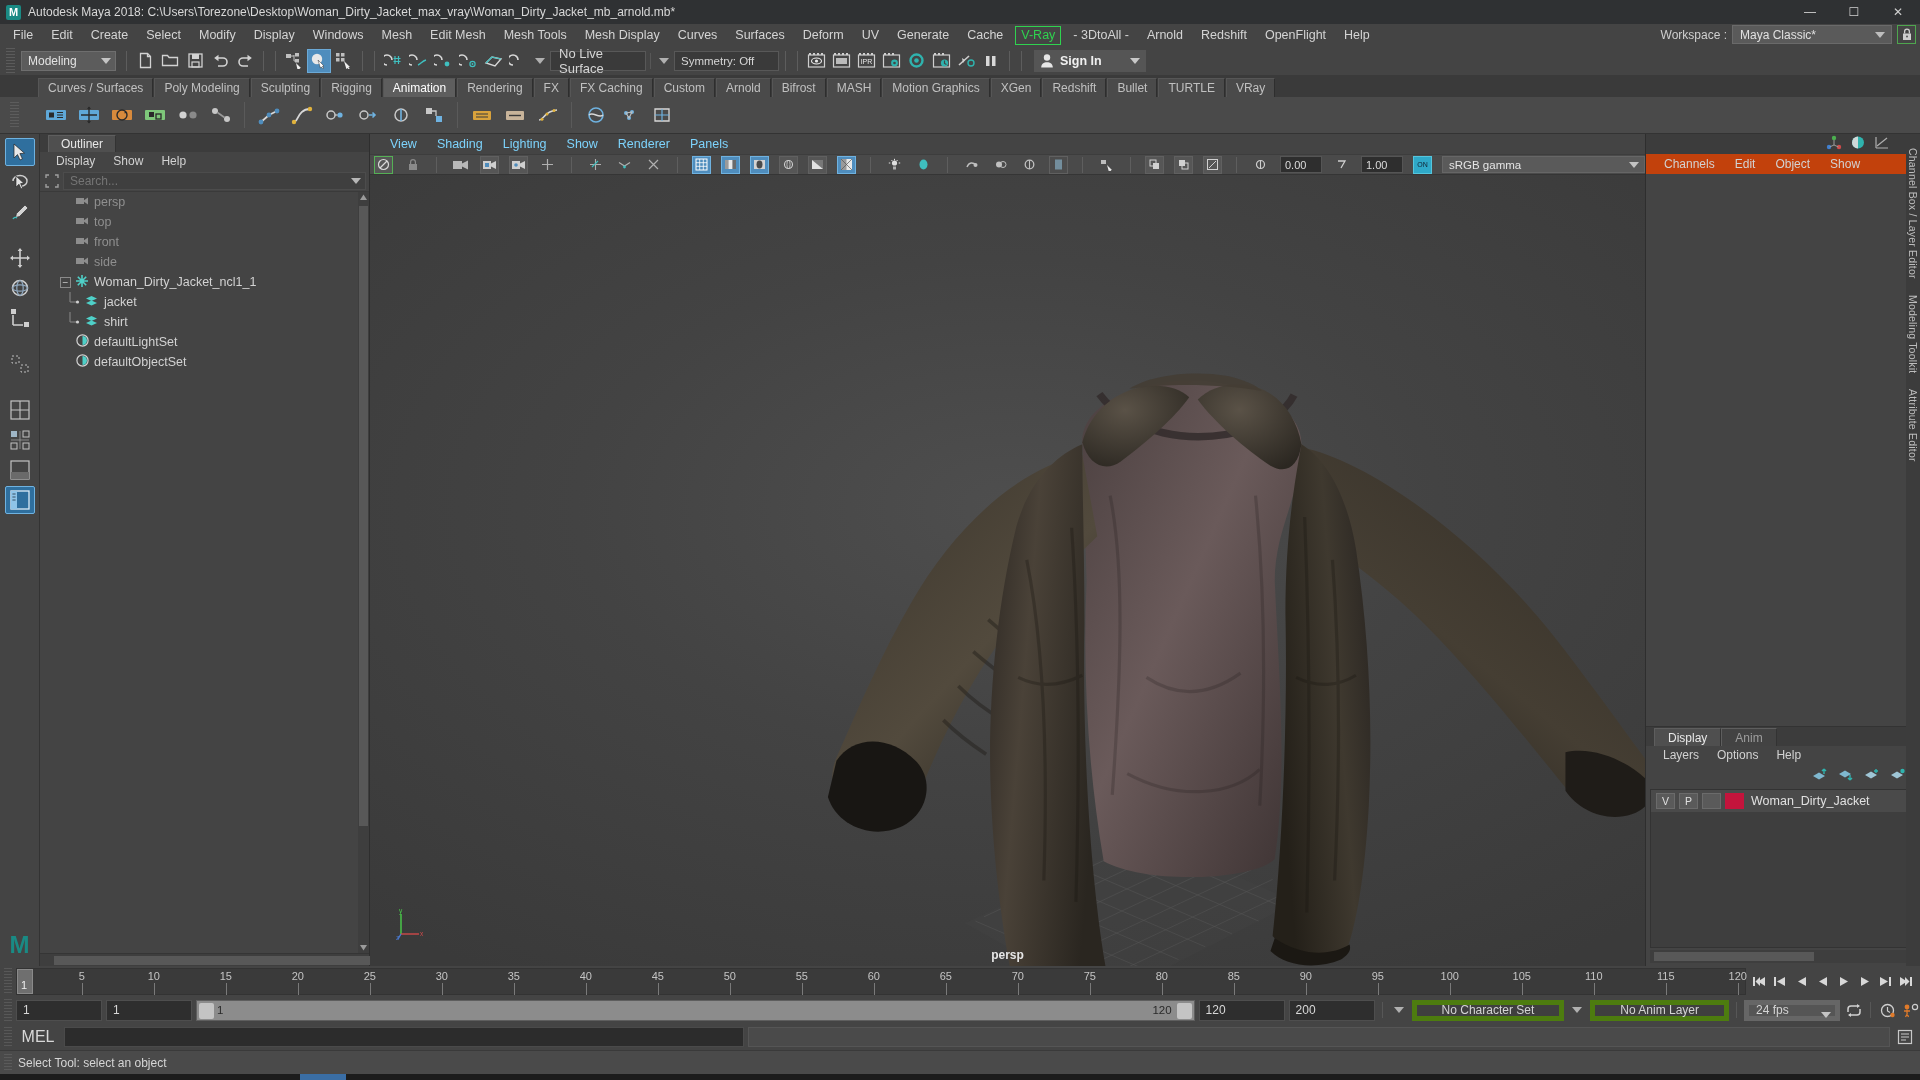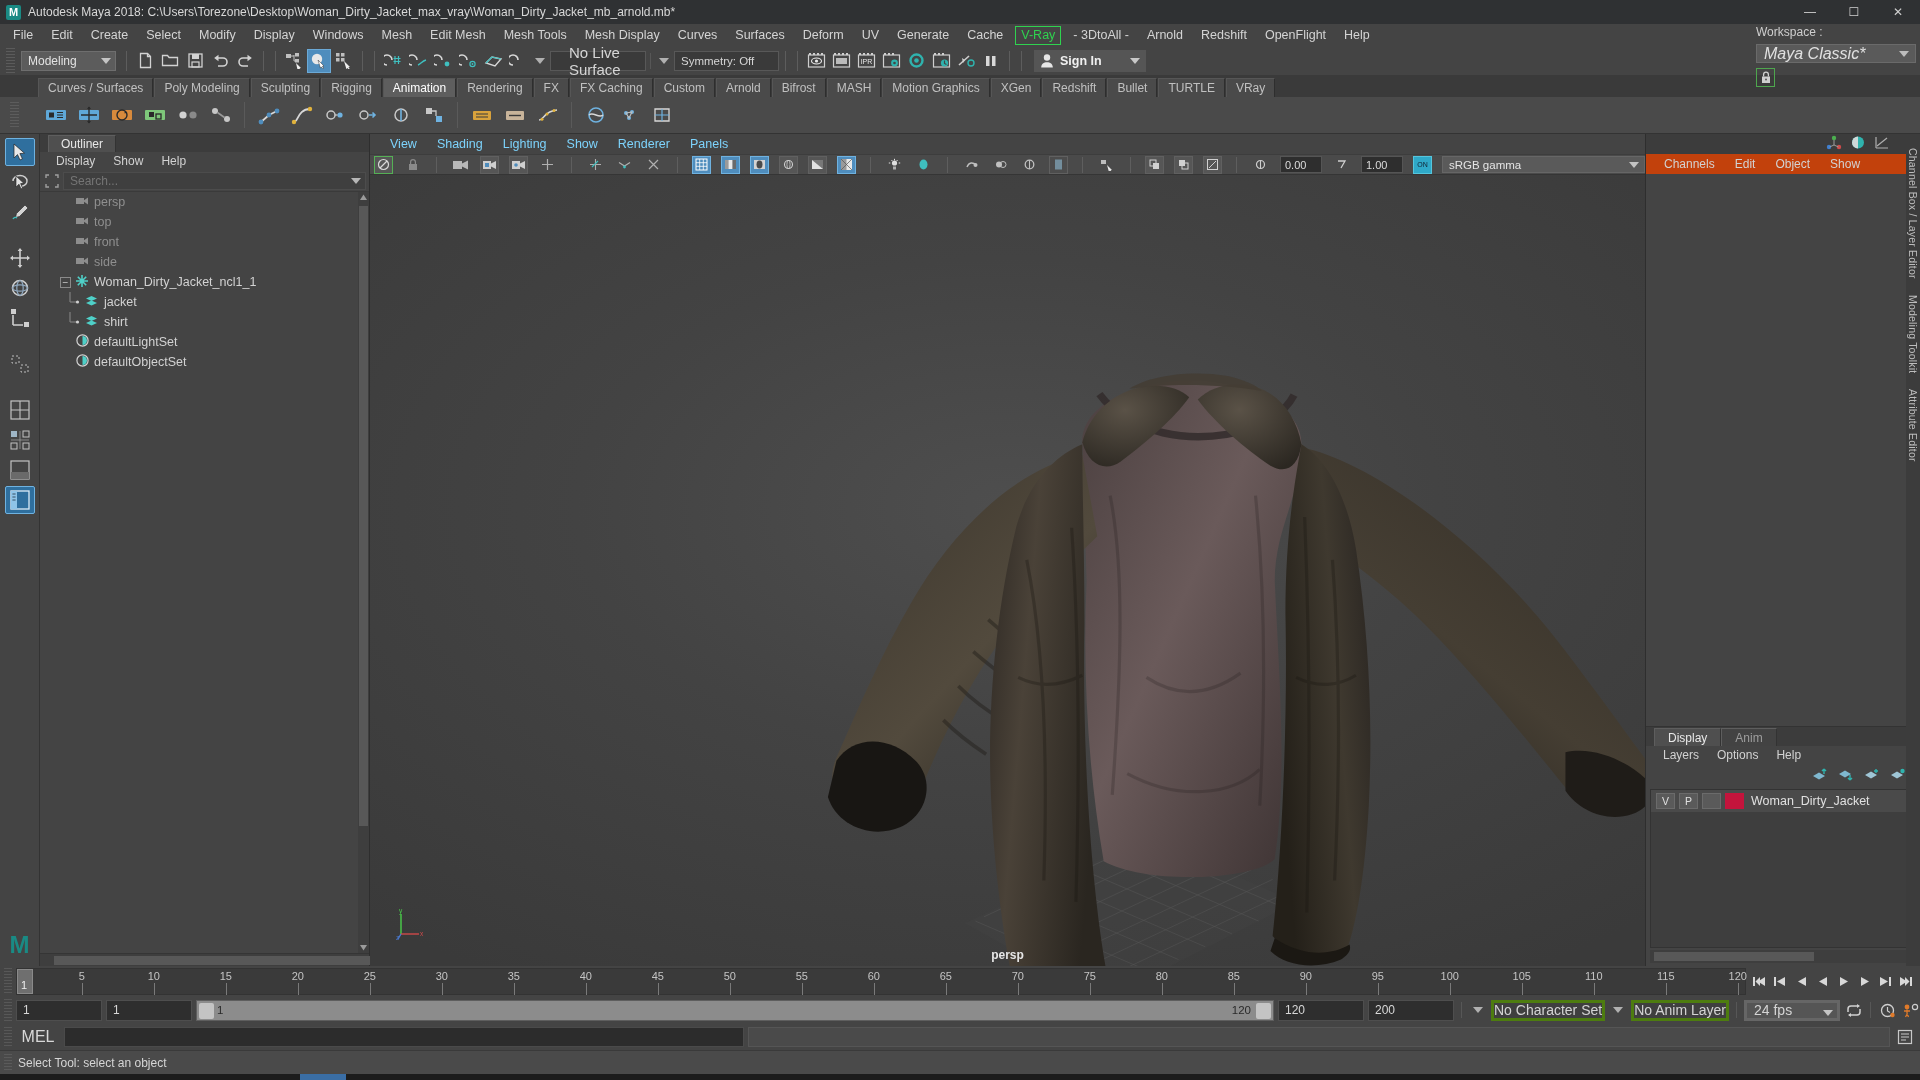--- a/index.html
+++ b/index.html
@@ -29,27 +29,26 @@
   .win-btn { width: 44px; height: 24px; display: flex; align-items: center; justify-content: center;
              color: #d0d0d0; font-size: 12px; }
 
   
   .menubar {
     height: 22px; background: #444444; display: flex; align-items: center;
     flex: 0 0 22px; padding-left: 4px; position: relative;
   }
   .menu-item { padding: 0 9px; font-size: 12.5px; color: #d4d4d4; line-height: 22px; white-space: nowrap; }
   .menu-item.vray { color: #2fd24f; border: 1px solid #2fd24f; padding: 0 5px; line-height: 17px; margin: 0 3px; }
-  .workspace-wrap { position: absolute; right: 4px; top: 1px; display: flex; gap: 5px; flex-direction: column; }
+  .workspace-wrap { position: absolute; right: 4px; top: 1px; display: flex; align-items: center; gap: 5px; }
   .workspace-label { font-size: 12px; color: #cfcfcf; }
   .workspace-select {
     width: 160px; height: 19px; background: #5a5a5a; border: 1px solid #6a6a6a;
-    display: flex; align-items: center; padding-left: 7px; font-size: 16px; color: #e0e0e0;
+    display: flex; align-items: center; padding-left: 7px; font-size: 12px; color: #e0e0e0;
     position: relative;
-    font-style: italic;
   }
   .workspace-select .arrow {
     position: absolute; right: 6px; top: 6px; width: 0; height: 0;
     border-left: 5px solid transparent; border-right: 5px solid transparent; border-top: 6px solid #bdbdbd;
   }
   .lock-icon { width: 19px; height: 19px; border: 1px solid #4ea64e; display:flex; align-items:center; justify-content:center; }
 
   
   .statusbar {
     height: 30px; background: #444444; display: flex; align-items: center;
@@ -64,21 +63,21 @@
     position: relative; margin-right: 4px;
   }
   .combo-modeling .arrow { position:absolute; right:4px; top:6px; width:0;height:0;
     border-left:5px solid transparent;border-right:5px solid transparent;border-top:6px solid #c4c4c4; }
   .sep { width: 1px; height: 20px; background: #5d5d5d; margin: 0 5px; }
   .sep-thin { width: 1px; height: 16px; background: #575757; margin: 0 3px; }
   .tbtn { width: 24px; height: 24px; display:flex; align-items:center; justify-content:center; }
   .tbtn.active { background: #4f8dbd; border: 1px solid #6ba9d6; }
   .field-live {
     width: 96px; height: 20px; background: #3a3a3a; border: 1px solid #585858;
-    display:flex;align-items:center;padding-left:18px;font-size:15px;color:#d5d5d5;
+    display:flex;align-items:center;padding-left:8px;font-size:13px;color:#d5d5d5;
   }
   .field-sym {
     width: 105px; height: 20px; background: #3a3a3a; border: 1px solid #585858;
     display:flex;align-items:center;padding-left:6px;font-size:11.5px;color:#d5d5d5;
   }
   .tiny-arrow { width:0;height:0;border-left:5px solid transparent;border-right:5px solid transparent;
                 border-top:6px solid #b0b0b0; margin: 0 4px; }
   .signin {
     height: 22px; background: #555555; display:flex;align-items:center;gap:6px;
     padding: 0 8px 0 6px; margin-left: 6px; position: relative; width: 112px;
@@ -241,22 +240,22 @@
             opacity:.5; }
   .r-field { width: 86px; height: 21px; background: #2e2e2e; border:1px solid #4e4e4e;
              color: #d8d8d8; font-size: 12px; display:flex;align-items:center;padding-left:6px; }
   .rangebar { flex: 1 1 auto; height: 21px; background: #8c8c8c; position: relative; border:1px solid #5e5e5e;}
   .rb-handle-l { position:absolute; left: 2px; top: 2px; width: 15px; height: 16px;
                  background: #c4c4c4; border-radius: 2px;}
   .rb-handle-r { position:absolute; right: 2px; top: 2px; width: 15px; height: 16px;
                  background: #c4c4c4; border-radius: 2px;}
   .rb-lbl-l { position:absolute; left: 20px; top: 3px; font-size: 11.5px; color: #2a2a2a; }
   .rb-lbl-r { position:absolute; right: 22px; top: 3px; font-size: 11.5px; color: #2a2a2a; }
-  .r-combo { height: 21px; background: #3f3f3f; border: 3px solid #4d7c0f; display:flex;align-items:center;
-             padding: 0 0; font-size: 14px; color: #d4d4d4; }
+  .r-combo { height: 21px; background: #3f3f3f; border: 5px solid #4d7c0f; display:flex;align-items:center;
+             padding: 0 25px; font-size: 12px; color: #d4d4d4; }
   .r-combo.fps { background: #555; border-color:#666; width: 96px; position: relative; padding-left: 7px;}
   .r-combo.fps .arrow{position:absolute;right:4px;top:7px;width:0;height:0;
     border-left:5px solid transparent;border-right:5px solid transparent;border-top:6px solid #c4c4c4;}
 
   
   .cmdline { height: 26px; flex: 0 0 26px; background: #444; display:flex; align-items:center;
              padding-left: 4px; gap: 4px; }
   .cmd-grip { width: 8px; height: 20px; background: repeating-linear-gradient(to bottom,#6b6b6b 0 1px,transparent 1px 3px);
               opacity:.5; }
   .cmd-mel { font-size: 16px; color: #d8d8d8; width: 44px; text-align:center; }

